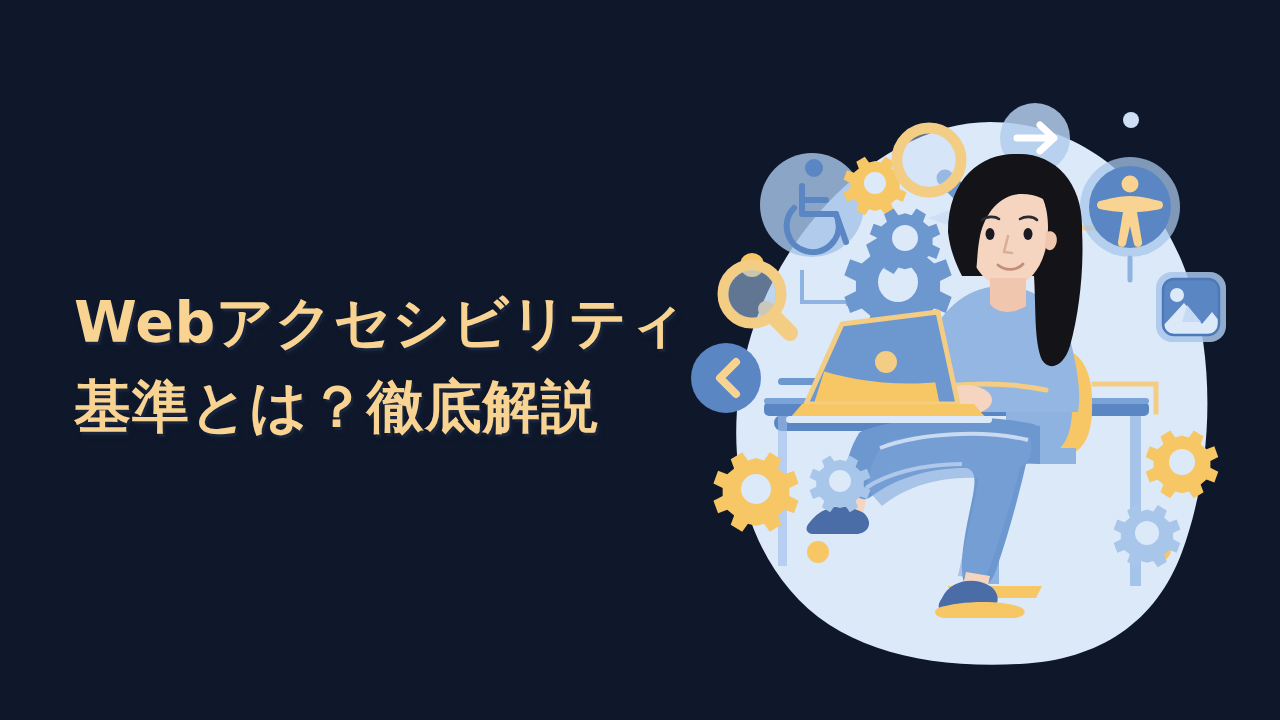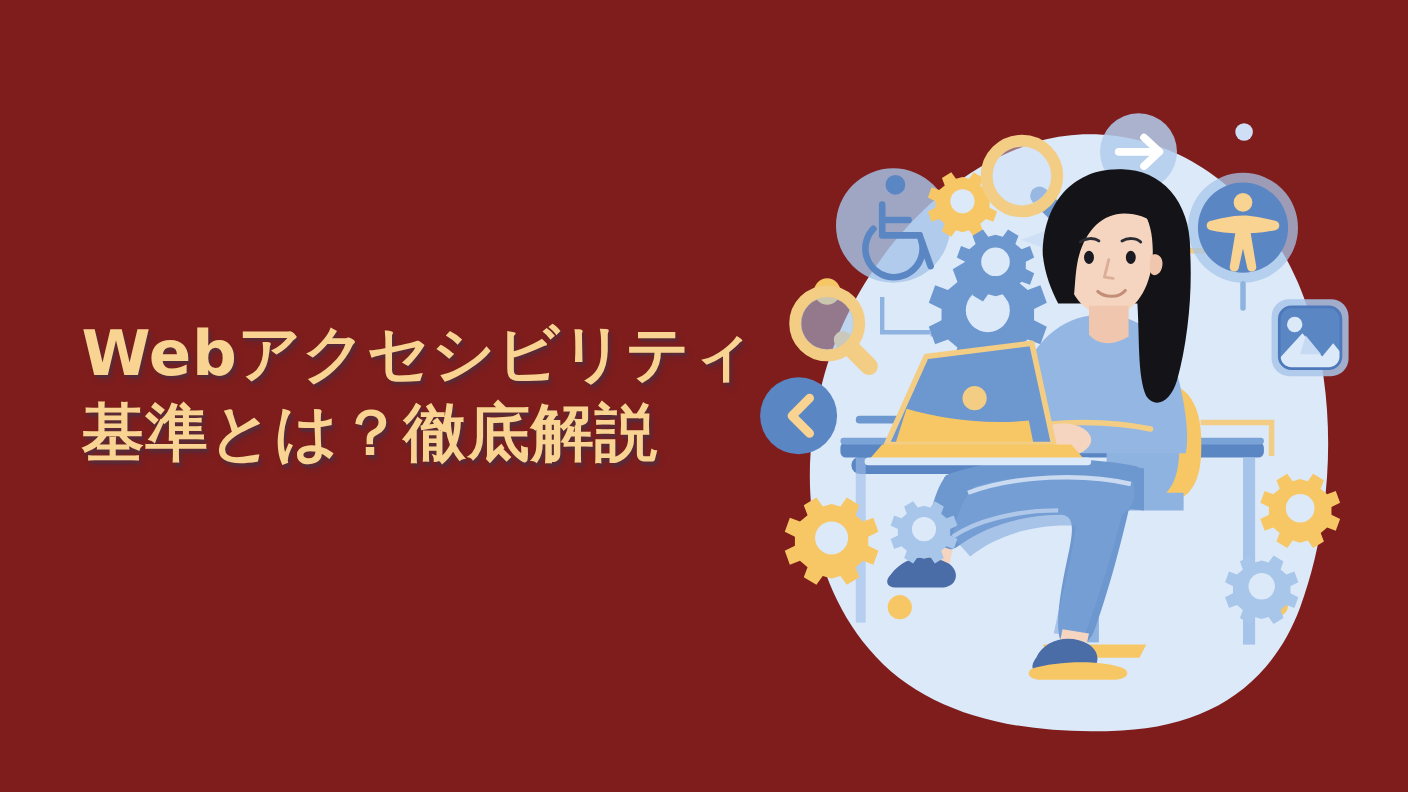--- a/index.html
+++ b/index.html
@@ -47,25 +47,25 @@
     top: 60px;
     width: 590px;
     height: 620px;
     z-index: 10;
   }
   #illustration svg { display: block; }
 </style>
 </head>
 <body>
 
-<div id="banner" style="background: #7f1d1d;">
+<div id="banner" style="background: #0f172a;">
 
   <div id="title-block">
     <div class="title-line" id="title-line-1" style="color: rgb(248, 211, 145);">Webアクセシビリティ</div>
-    <div class="title-line" id="title-line-2" style="color: rgb(248, 211, 145);">基準とは？徹底解説</div>
+    <div class="title-line" id="title-line-2" style="color: rgb(248, 211, 145); margin-top: 12px;">基準とは？徹底解説</div>
   </div>
 
   <div id="illustration">
     <svg width="590" height="620" viewBox="0 0 590 620" xmlns="http://www.w3.org/2000/svg">
       <defs>
         <clipPath id="clip-stage">
           <rect x="0" y="0" width="590" height="620"></rect>
         </clipPath>
         <clipPath id="clip-img-icon">
           <rect x="472" y="218" width="58" height="58" rx="12"></rect>

